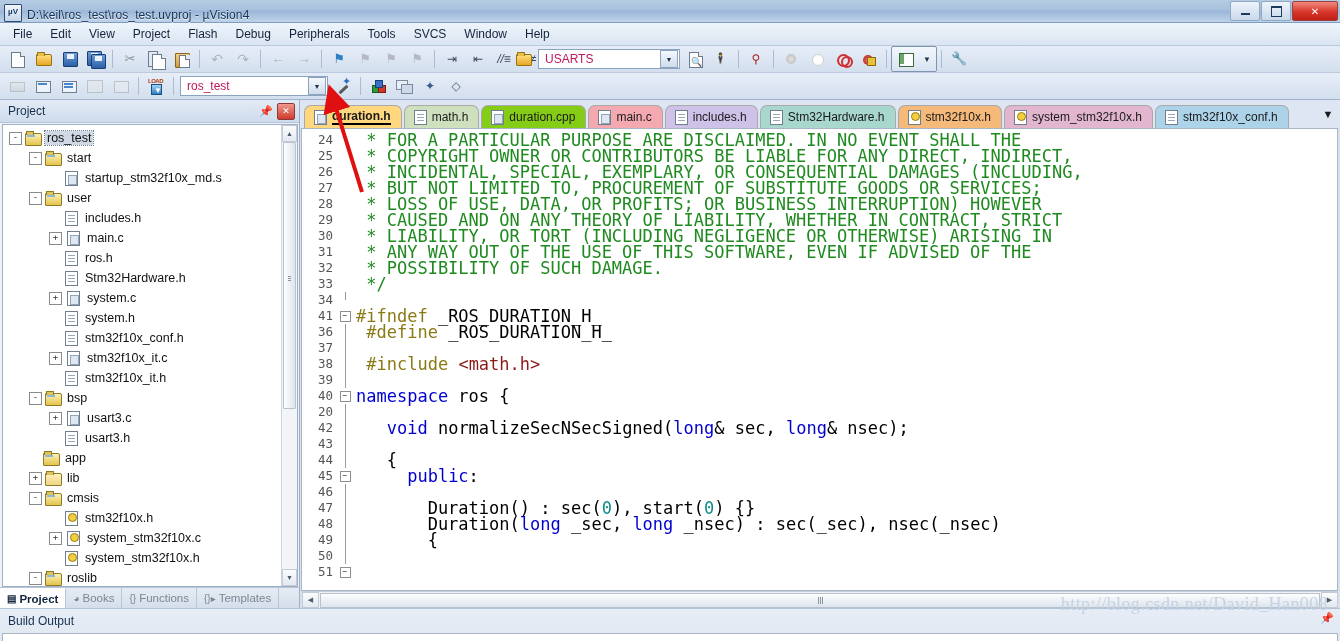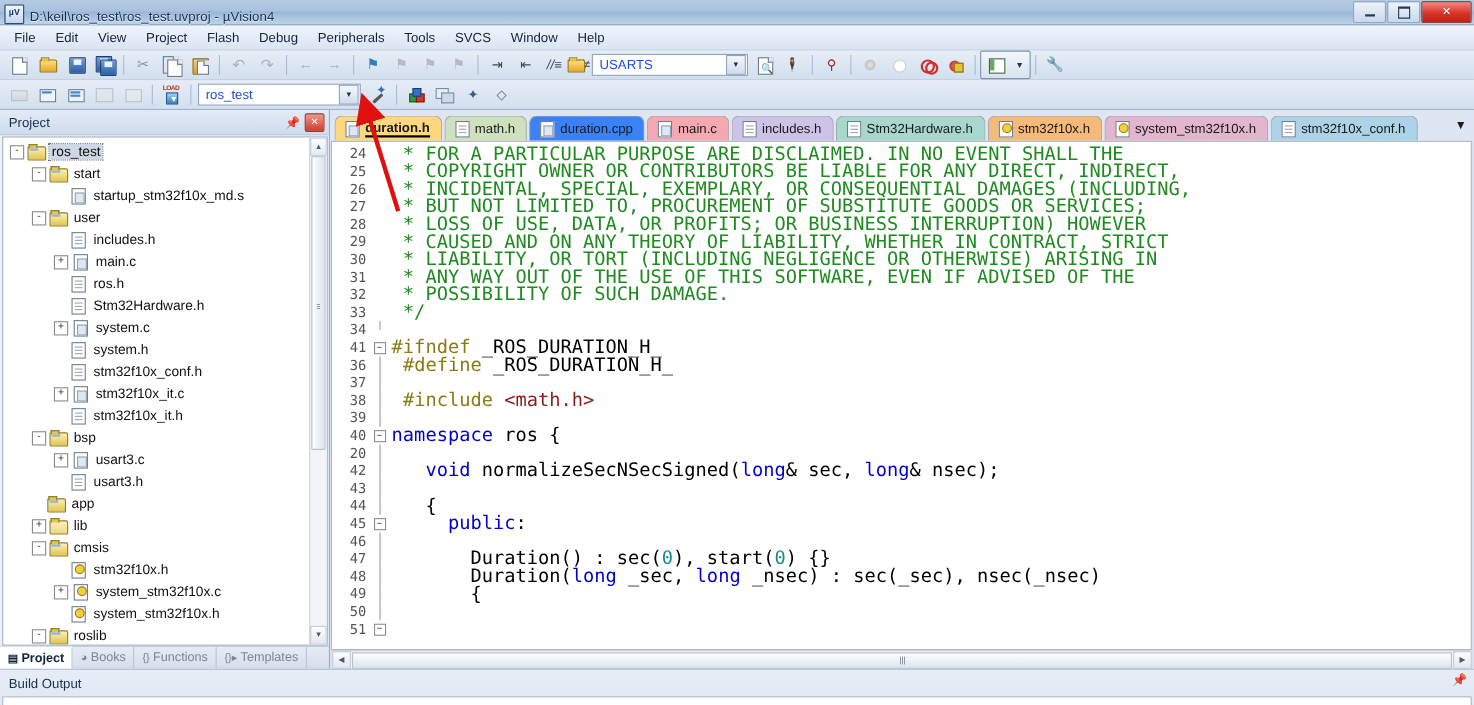--- a/index.html
+++ b/index.html
@@ -38,21 +38,21 @@
   
   .toolbar{height:26px;background:linear-gradient(#e6edf7,#d3dfee);
     border-bottom:1px solid #bccbdd;display:flex;align-items:center;padding-left:4px;}
   .tbtn{width:22px;height:22px;margin:0 1px;display:flex;align-items:center;
     justify-content:center;border:1px solid transparent;border-radius:2px;}
   .tsep{width:1px;height:18px;margin:0 4px;background:#a9bcd2;}
   .tbar2{height:26px;background:linear-gradient(#e6edf7,#d3dfee);
     border-bottom:1px solid #9fb4cc;display:flex;align-items:center;padding-left:4px;}
   .combo{height:18px;border:1px solid #8ba3bf;background:#fff;display:flex;
     align-items:center;margin:0 2px;}
-  .combo .val{padding:0 6px;font-size:12px;color:#1d4ed8;white-space:nowrap;overflow:hidden;}
+  .combo .val{padding:0 6px;font-size:12px;color:#be185d;white-space:nowrap;overflow:hidden;}
   .combo .arw{width:16px;height:16px;margin:0 1px 0 auto;border:1px solid #8ba3bf;
     background:linear-gradient(#f4f8fc,#cfdceb);display:flex;align-items:center;
     justify-content:center;font-size:7px;color:#1e3047;}
 
   
   .ic{width:16px;height:16px;position:relative;display:block;}
   .ic.dim{opacity:.38;filter:grayscale(1);}
   .pg{width:12px;height:14px;background:#fdfdfd;border:1px solid #6b7b8c;
      position:absolute;left:2px;top:1px;}
   .pg:after{content:"";position:absolute;right:-1px;top:-1px;width:4px;height:4px;
@@ -677,21 +677,21 @@
           <div class="etab" style="background: rgb(207, 224, 191);">
             <span class="ti">
               <span class="doc" style="top:0;left:1px">
                 <span class="ln" style="top:3px"></span>
                 <span class="ln" style="top:6px"></span>
                 <span class="ln" style="top:9px"></span>
               </span>
             </span>
             <span class="nm">math.h</span>
           </div>
-          <div class="etab" style="background: #3b82f6;">
+          <div class="etab" style="background: #84cc16;">
             <span class="ti">
               <span class="doc src" style="top:0;left:1px"></span>
             </span>
             <span class="nm">duration.cpp</span>
           </div>
           <div class="etab" style="background: rgb(244, 168, 176);">
             <span class="ti">
               <span class="doc src" style="top:0;left:1px"></span>
             </span>
             <span class="nm">main.c</span>
@@ -873,20 +873,21 @@
       </div>
     </div>
   </div>
 
   <div class="bo">
     <div class="bo-t">Build Output</div>
     <div class="bo-pin">📌</div>
     <div class="bo-box"></div>
   </div>
 
+  <div class="wm">http://blog.csdn.net/David_Han008</div>
 
   <svg class="arrow" viewBox="0 0 90 120">
     <defs>
       <marker id="ah" markerWidth="7" markerHeight="7" refX="5" refY="3.5" orient="auto">
         <polygon points="0,0 7,3.5 0,7" fill="#e01010"></polygon>
       </marker>
     </defs>
     <line x1="52" y1="112" x2="21" y2="12" stroke="#e01010" stroke-width="4" marker-end="url(#ah)"></line>
   </svg>
 </div>

